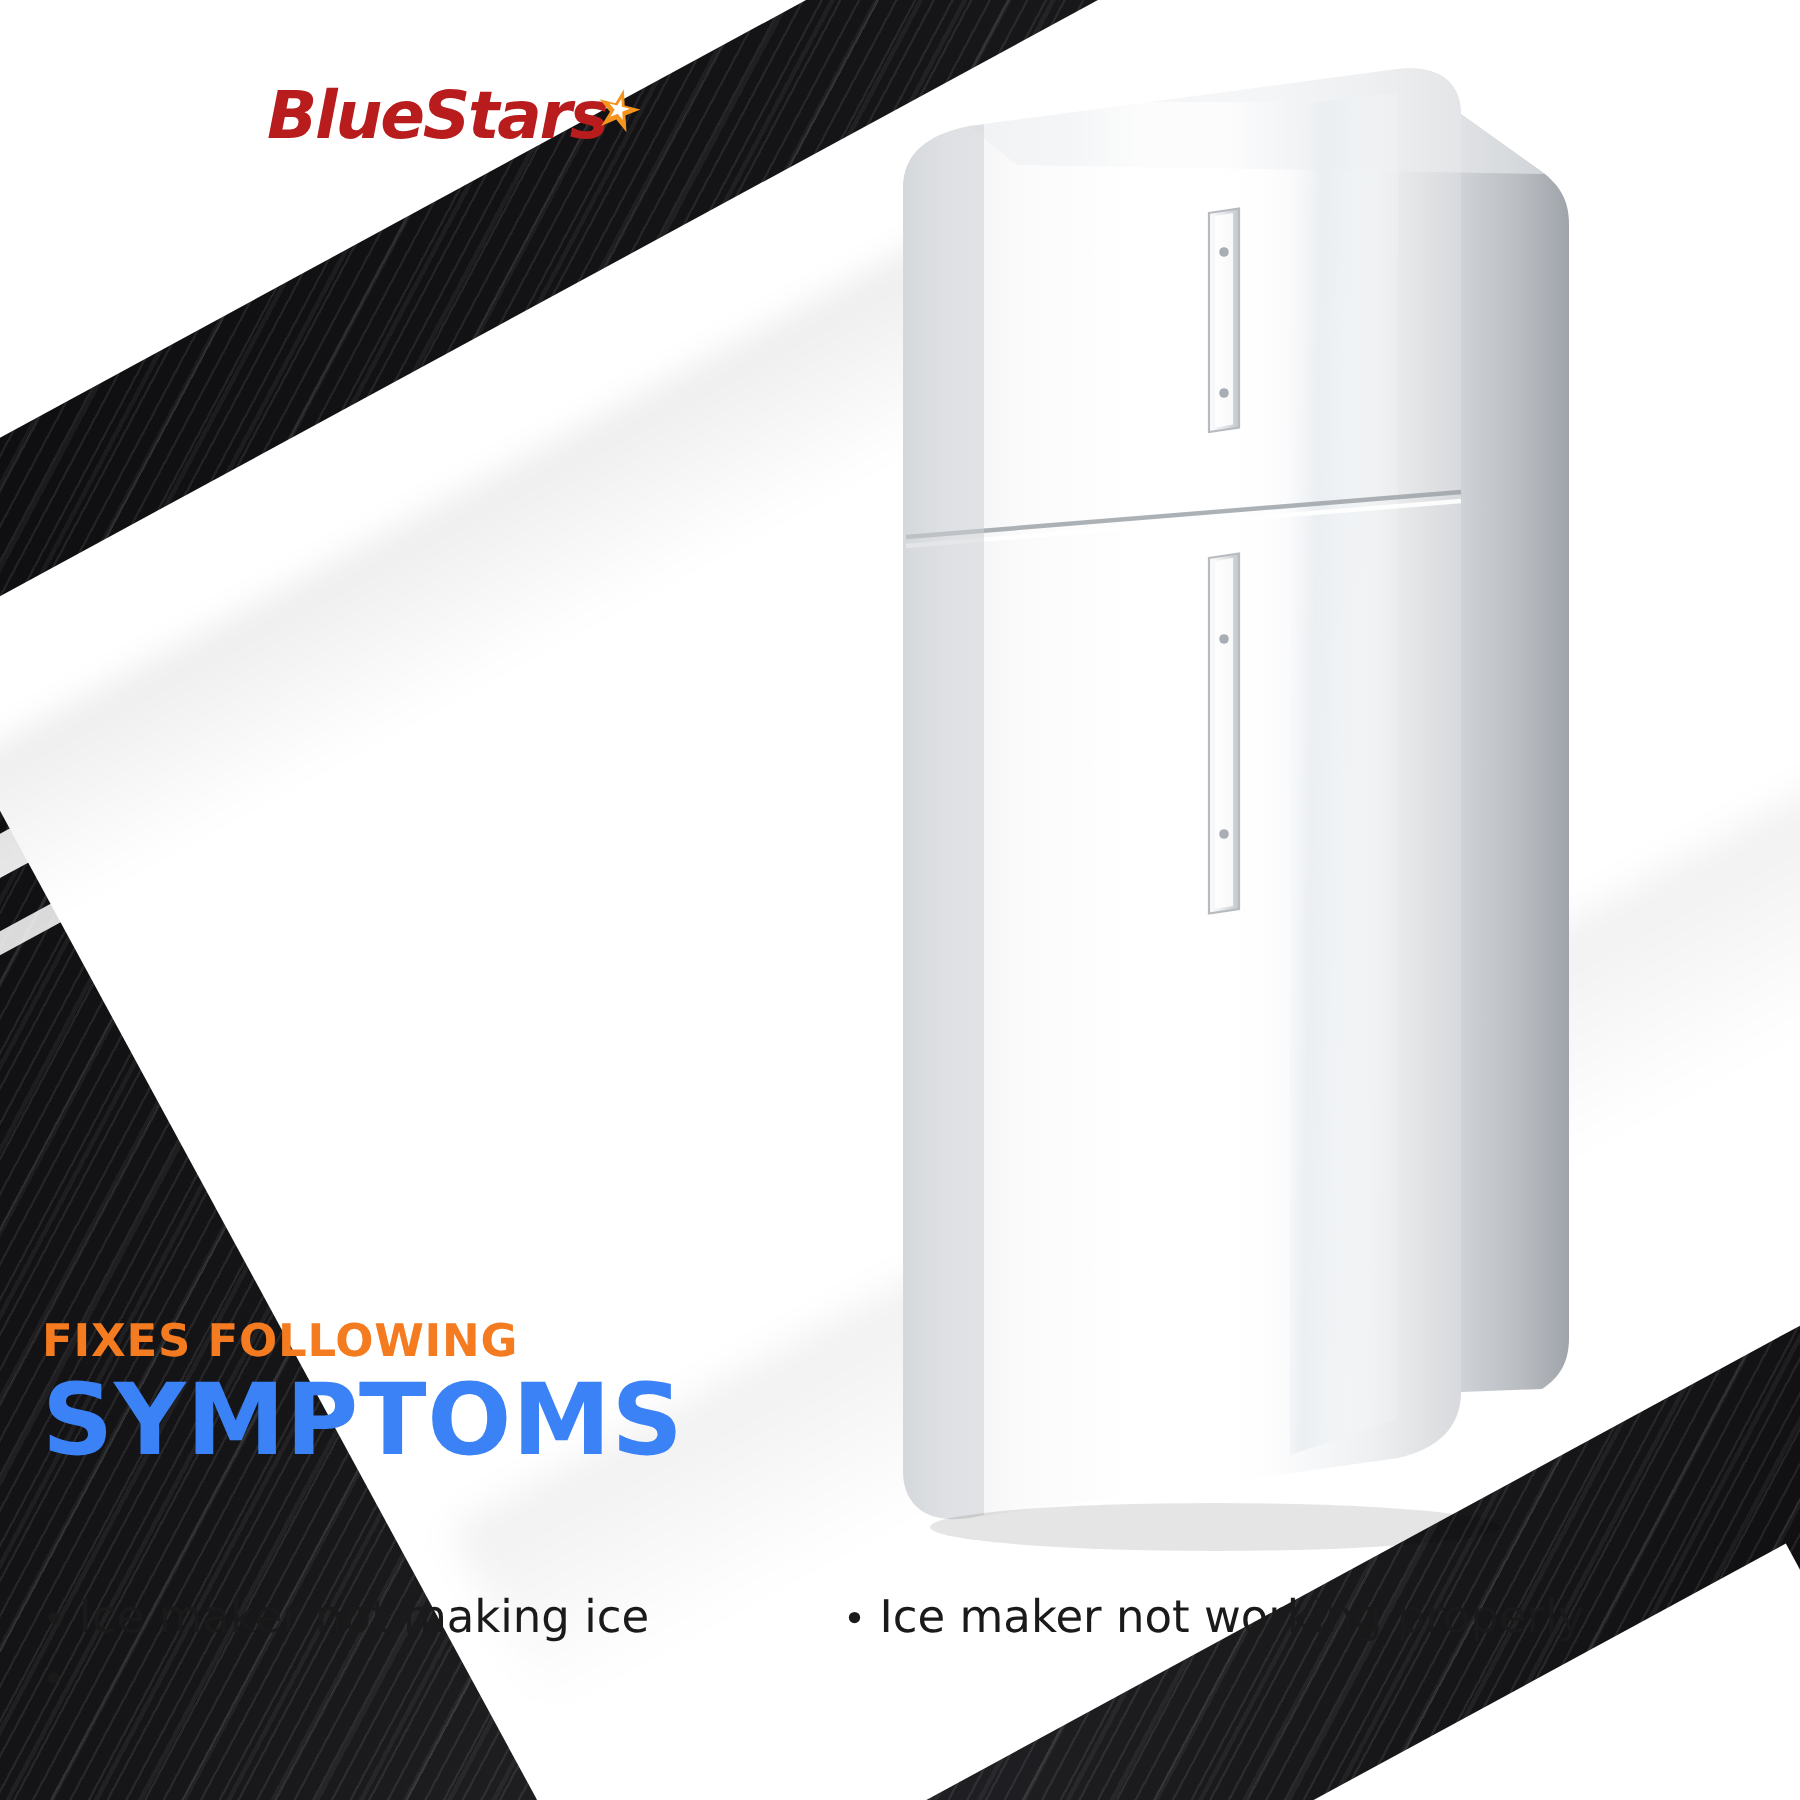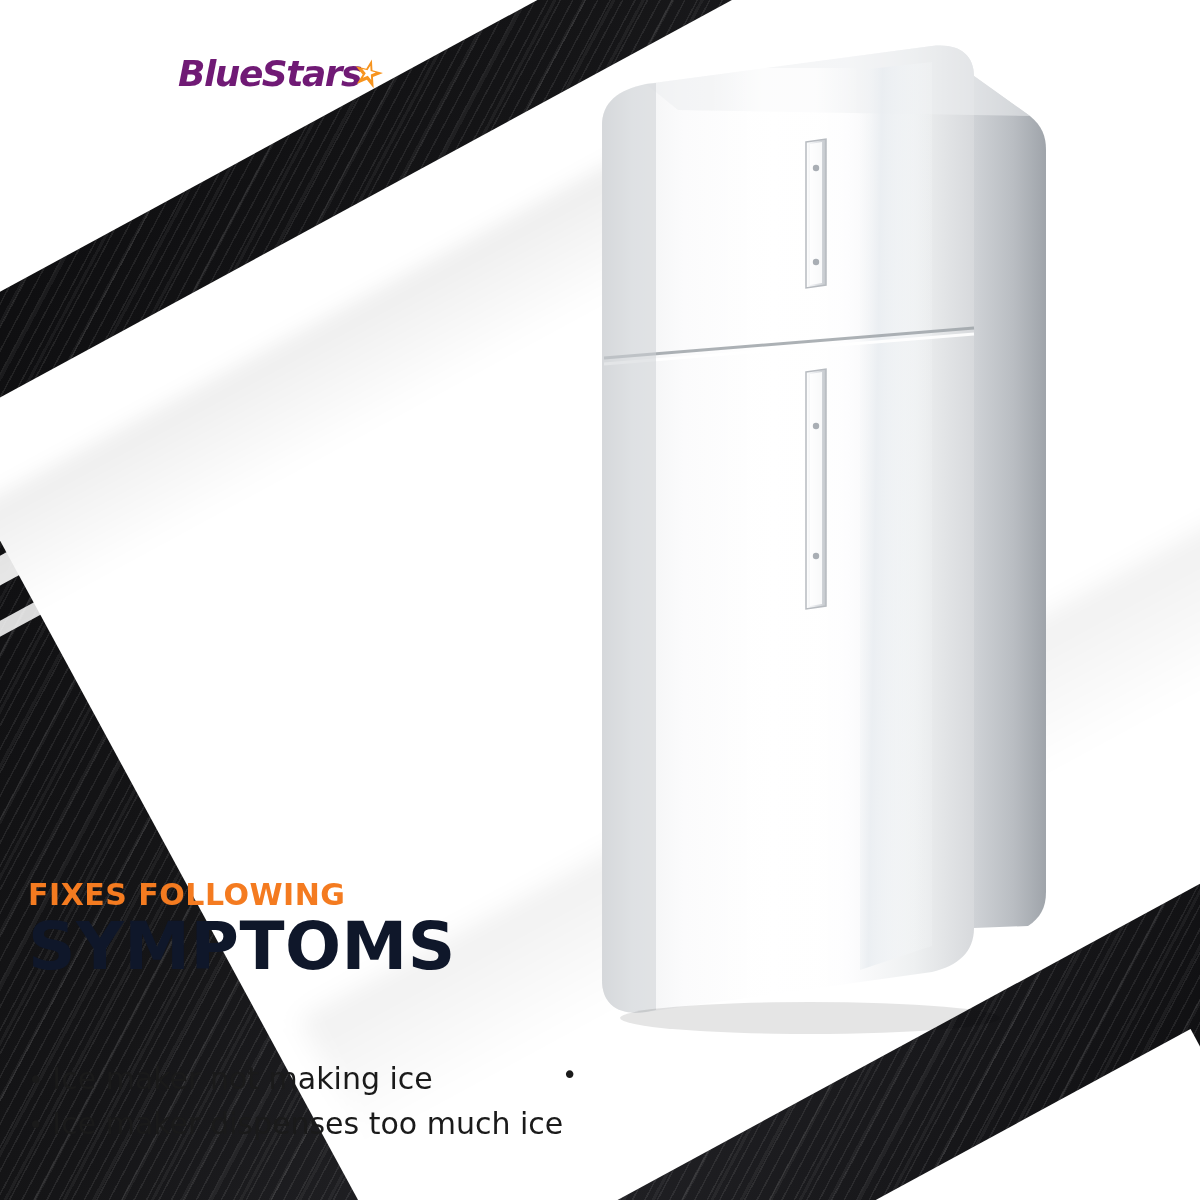--- a/index.html
+++ b/index.html
@@ -138,23 +138,23 @@
     left: 178px;
     top: 56px;
     display: flex;
     align-items: flex-start;
     z-index: 20;
   }
   .logo-text {
     font-family: "DejaVu Sans", sans-serif;
     font-weight: bold;
     font-style: italic;
-    font-size: 36px;
+    font-size: 44px;
     letter-spacing: -1.5px;
-    color: #701a75;
+    color: #b91c1c;
     line-height: 1;
     white-space: nowrap;
   }
   .logo-star {
     position: relative;
     margin-left: -10px;
     margin-top: 2px;
     width: 34px;
     height: 34px;
   }
@@ -183,21 +183,21 @@
     letter-spacing: 0.5px;
     color: #F47B20;
     line-height: 1.0;
     margin: 0 0 4px 0;
   }
   .headline-2 {
     font-family: "DejaVu Sans", sans-serif;
     font-weight: bold;
     font-size: 66px;
     letter-spacing: 0.5px;
-    color: #0f172a;
+    color: #3b82f6;
     line-height: 1.0;
     margin: 0;
   }
 
   .symptom-grid {
     position: absolute;
     left: 28px;
     top: 1062px;
     width: 1155px;
     display: grid;
@@ -337,20 +337,20 @@
     <div class="headline-2">SYMPTOMS</div>
   </div>
 
   <div class="symptom-grid">
     <div class="symptom-item">
       <span class="bullet">•</span>
       <span>Ice maker not making ice</span>
     </div>
     <div class="symptom-item">
       <span class="bullet">•</span>
+      <span>Ice maker not working properly</span>
     </div>
     <div class="symptom-item">
       <span class="bullet">•</span>
-      <span>Ice maker dispenses too much ice</span>
     </div>
   </div>
 
 </div>
 
 </body></html>

